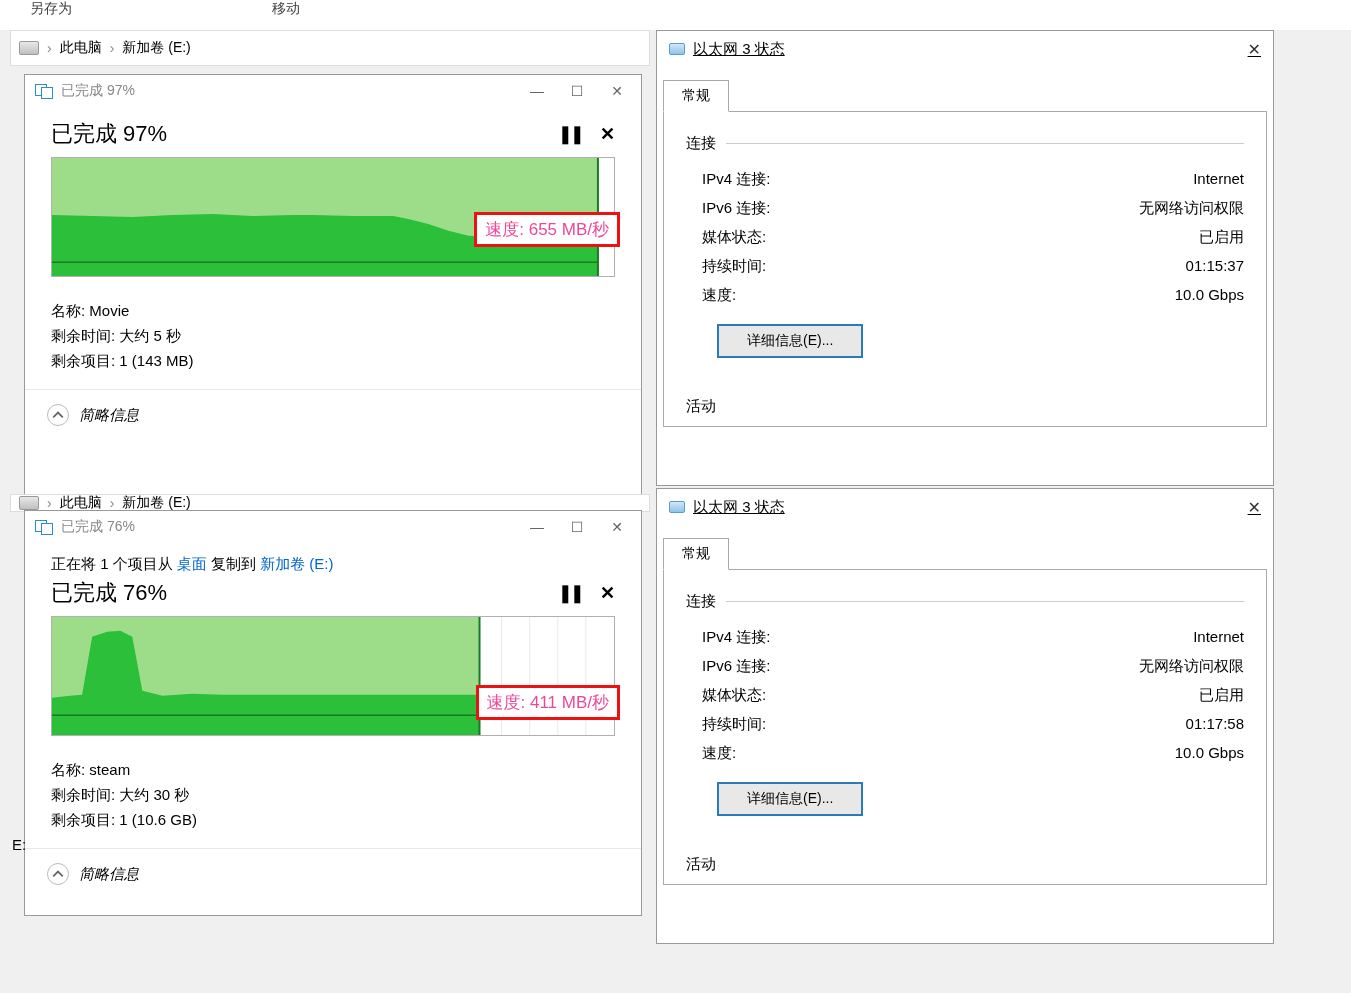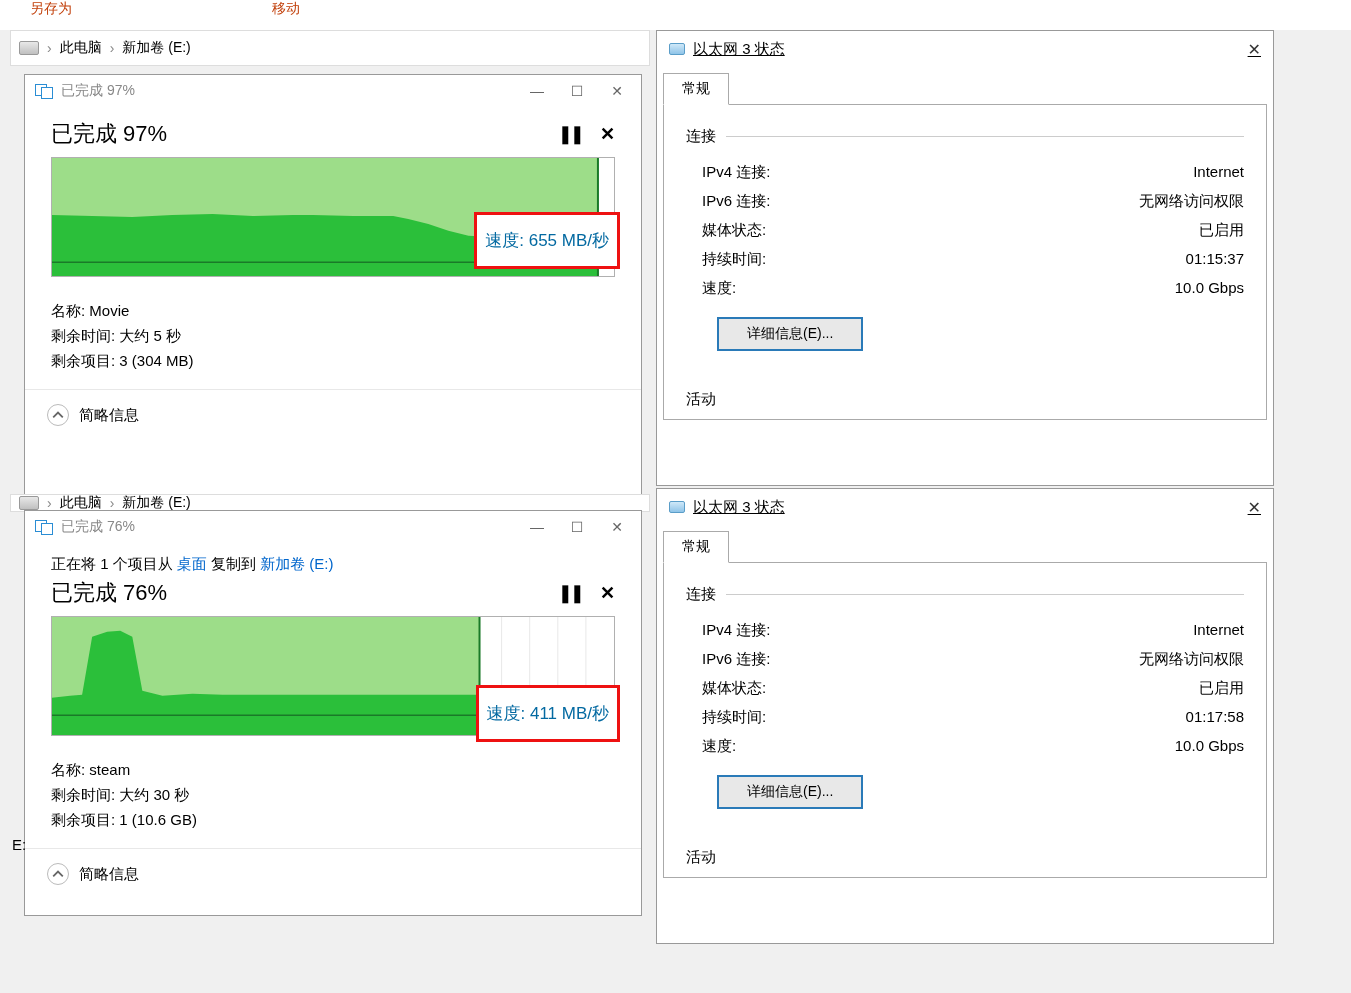--- a/index.html
+++ b/index.html
@@ -1,18 +1,18 @@
 <!DOCTYPE html>
 <html><head>
   <meta charset="utf-8">
   <style>
     * { box-sizing: border-box; margin: 0; padding: 0; font-family: "Microsoft YaHei", "Segoe UI", sans-serif; }
     body { background: #f0f0f0; width: 1351px; height: 993px; position: relative; overflow: hidden; }
     
-    .ribbon-bg { position: absolute; top: 0; left: 0; right: 0; height: 30px; background: #fff; display: flex; gap: 200px; padding-left: 30px; color: #c2410c; font-size: 14px; }
+    .ribbon-bg { position: absolute; top: 0; left: 0; right: 0; height: 30px; background: #fff; display: flex; gap: 200px; padding-left: 30px; color: #404040; font-size: 14px; }
     
     .bc-bar { position: absolute; top: 30px; left: 10px; width: 640px; height: 36px; background: #fff; border: 1px solid #ddd; display: flex; align-items: center; padding: 0 8px; gap: 8px; font-size: 14px; }
     .drive-icon { width: 20px; height: 14px; background: linear-gradient(#e8e8e8,#c0c0c0); border-radius: 2px; border: 1px solid #999; }
     .bc-sep { color: #888; }
     
     .copy-dialog { position: absolute; background: #fff; border: 1px solid #999; width: 618px; }
     .copy-dialog.top { top: 74px; left: 24px; height: 482px; }
     .copy-dialog.bottom { top: 510px; left: 24px; height: 406px; }
     
     .title-bar { height: 32px; display: flex; align-items: center; padding: 0 10px; justify-content: space-between; }
@@ -26,39 +26,39 @@
     
     .copy-body { padding: 12px 26px 2px 26px; }
     .copy-text { font-size: 15px; margin-bottom: 4px; }
     .copy-text .link { color: #0066cc; }
     .copy-heading { font-size: 22px; margin-bottom: 8px; display:flex; justify-content: space-between; align-items:center;}
     .pause-cancel { display:flex; gap: 18px; font-size:18px;}
     .pause-btn { letter-spacing: -3px; cursor:pointer; user-select:none;}
     .cancel-btn { cursor:pointer; font-weight:bold;}
     
     .chart-wrap { position: relative; height: 120px; border: 1px solid #b0b0b0; margin-top: 6px; }
-    .speed-badge { position:absolute; border: 3px solid #e11; background: #fff; color:#0369a1; font-size: 17px; padding: 14px 8px; white-space: nowrap; }
+    .speed-badge { position:absolute; border: 3px solid #e11; background: #fff; color:#ec4899; font-size: 17px; padding: 3px 8px; white-space: nowrap; }
     
     .meta { margin-top: 22px; font-size: 15px; line-height: 1.65; }
     
-    .footer { border-top: 1px solid #e8e8e8; margin-top: 14px; padding: 14px 22px; display:flex; align-items:center; gap:10px; font-size:15px;}
+    .footer { border-top: 1px solid #e8e8e8; margin-top: 14px; padding: 14px 22px; display:flex; align-items:center; gap:10px; font-size:15px;font-style:italic;}
     .chevron-up { width:22px; height:22px; border:1px solid #bbb; border-radius:50%; display:flex; align-items:center; justify-content:center; cursor:pointer;}
     .chevron-up svg { width:12px; height:12px; }
 
     .bc-bar2 { position: absolute; top: 494px; left: 10px; width: 640px; height: 18px; background: #fff; border: 1px solid #ddd; display: flex; align-items: center; padding: 0 8px; gap: 8px; font-size: 14px; overflow:hidden;}
     
     .eth-dialog { position: absolute; background: #fff; border: 1px solid #999; width: 618px; height: 456px; }
     .eth-dialog.top { top: 30px; left: 656px; }
     .eth-dialog.bottom { top: 488px; left: 656px; }
     .eth-title { height: 36px; display:flex; align-items:center; justify-content:space-between; padding: 0 12px; font-size: 15px; text-decoration: underline;}
     .eth-title .left { display:flex; align-items:center; gap:8px; }
     .net-icon { width:16px; height:12px; background: linear-gradient(#cfe8f8,#8fc4e8); border:1px solid #5a9dc8; border-radius:2px; }
     .close-x { font-size: 16px; cursor:pointer; color:#333;}
     
-    .eth-tabs { display:flex; padding: 0 6px; border-bottom: none; margin-top: 6px;}
+    .eth-tabs { display:flex; padding: 0 6px; border-bottom: none; margin-top: 13px;}
     .eth-tab { border:1px solid #aaa; border-bottom:1px solid #fff; padding: 6px 18px; font-size: 14px; background:#fff; position:relative; z-index:2; cursor:pointer;}
     .eth-content-outer { border:1px solid #aaa; margin: 0 6px; margin-top:-1px; padding: 22px 22px 10px 22px; height: 316px; position:relative;}
     .section-label { font-size: 15px; display:flex; align-items:center; gap:10px; margin-bottom:12px;}
     .section-label .line { flex:1; height:1px; background:#ccc; }
     .kv-row { display:flex; justify-content:space-between; font-size: 15px; padding: 5px 0 5px 16px; }
     .detail-btn { margin: 14px 0 0 31px; padding: 6px 28px; font-size:14px; background:#e8e8e8; border:2px solid #2a7ab8; cursor:pointer;}
     .activity-label { position:absolute; bottom: 10px; left: 22px; right:22px; font-size:15px; display:flex; align-items:center; gap:10px;}
     
     .drive-letter { position:absolute; top: 836px; left: 12px; font-size:15px; }
   </style>
@@ -105,21 +105,21 @@
         <rect x="0" y="0" width="544" height="120" fill="#9ddd89"></rect>
         <polygon fill="#2bbf3a" points="0,58 40,59 80,60 120,58 160,57 200,59 240,58 260,58 300,59 340,59 355,62 375,67 395,74 415,79 435,80 455,80 475,80 495,80 515,80 544,80 544,120 0,120"></polygon>
         <line x1="0" y1="106" x2="544" y2="106" stroke="#1a7a28" stroke-width="1.5"></line>
         <line x1="544" y1="0" x2="544" y2="120" stroke="#1a7a28" stroke-width="2"></line>
       </svg>
       <div class="speed-badge" style="right:-6px; top:54px;">速度: 655 MB/秒</div>
     </div>
     <div class="meta">
       <div><span>名称:</span> <span>Movie</span></div>
       <div><span>剩余时间:</span> <span>大约 5 秒</span></div>
-      <div><span>剩余项目:</span> <span>3 (304 MB)</span></div>
+      <div><span>剩余项目:</span> <span>1 (143 MB)</span></div>
     </div>
   </div>
   <div class="footer">
     <span class="chevron-up">
       <svg viewBox="0 0 10 10">
           <polyline points="1,7 5,3 9,7" fill="none" stroke="#666" stroke-width="1.5"></polyline>
         </svg>
     </span>
     <span>简略信息</span>
   </div>

